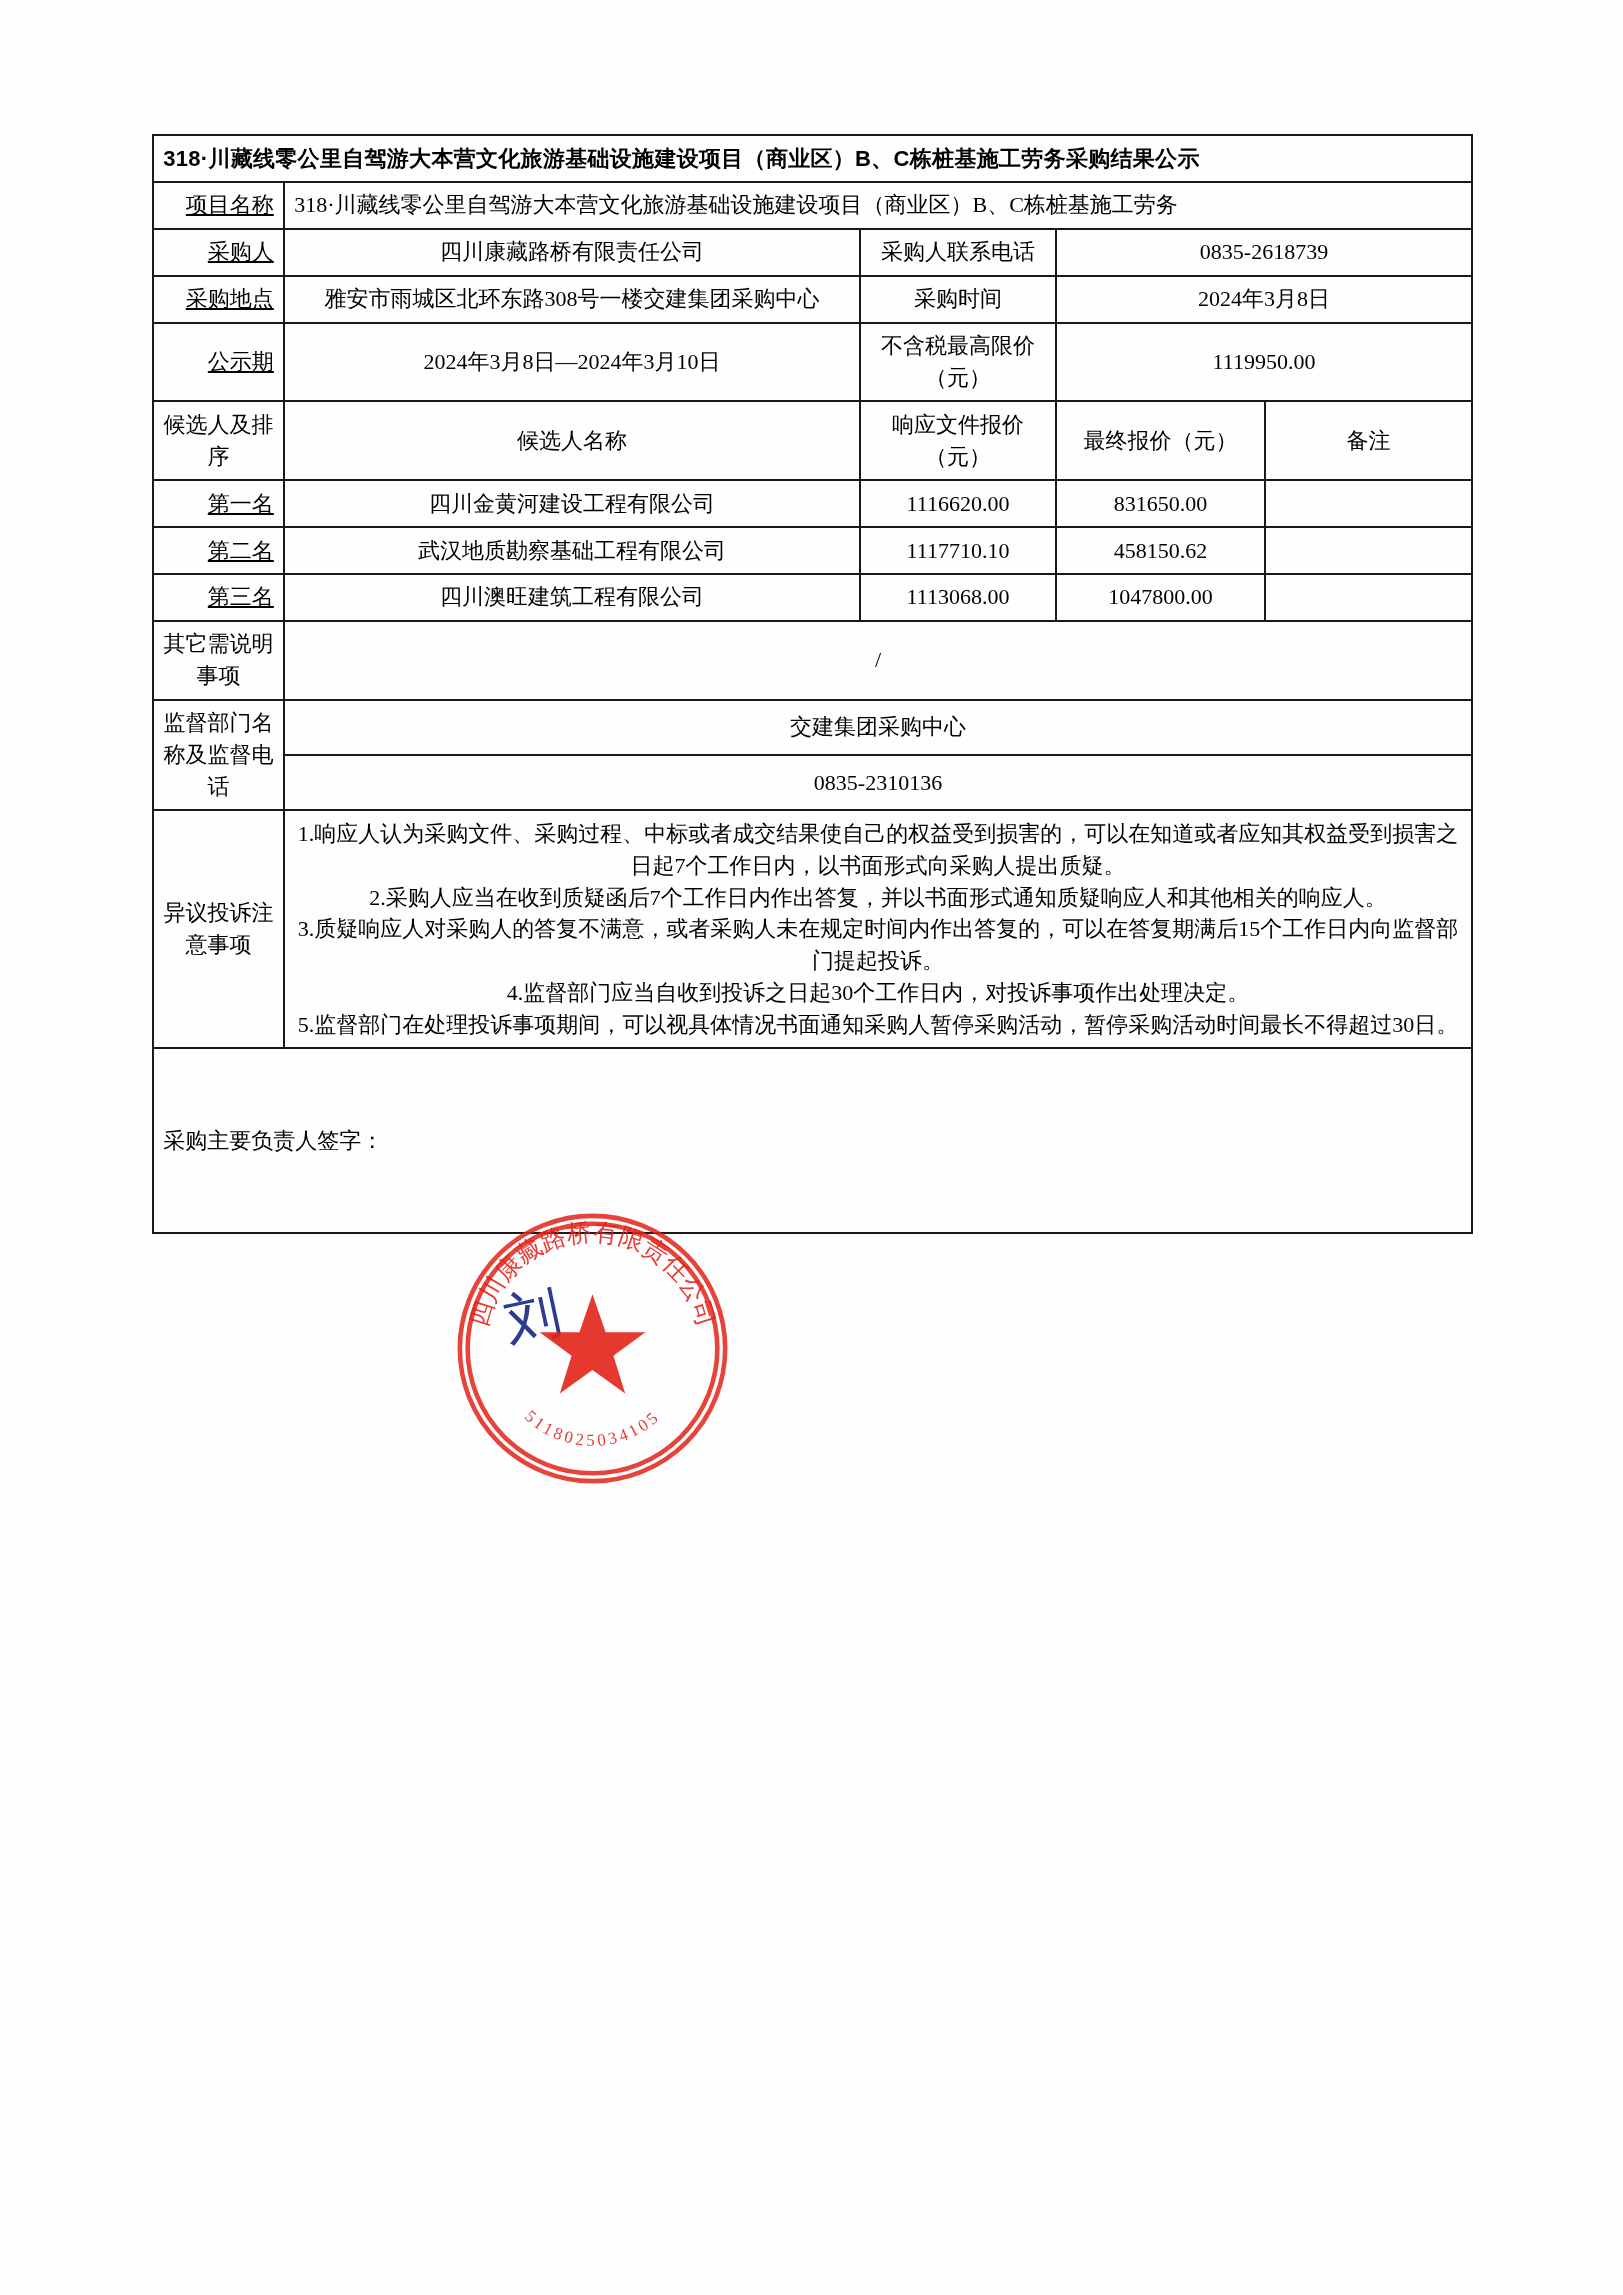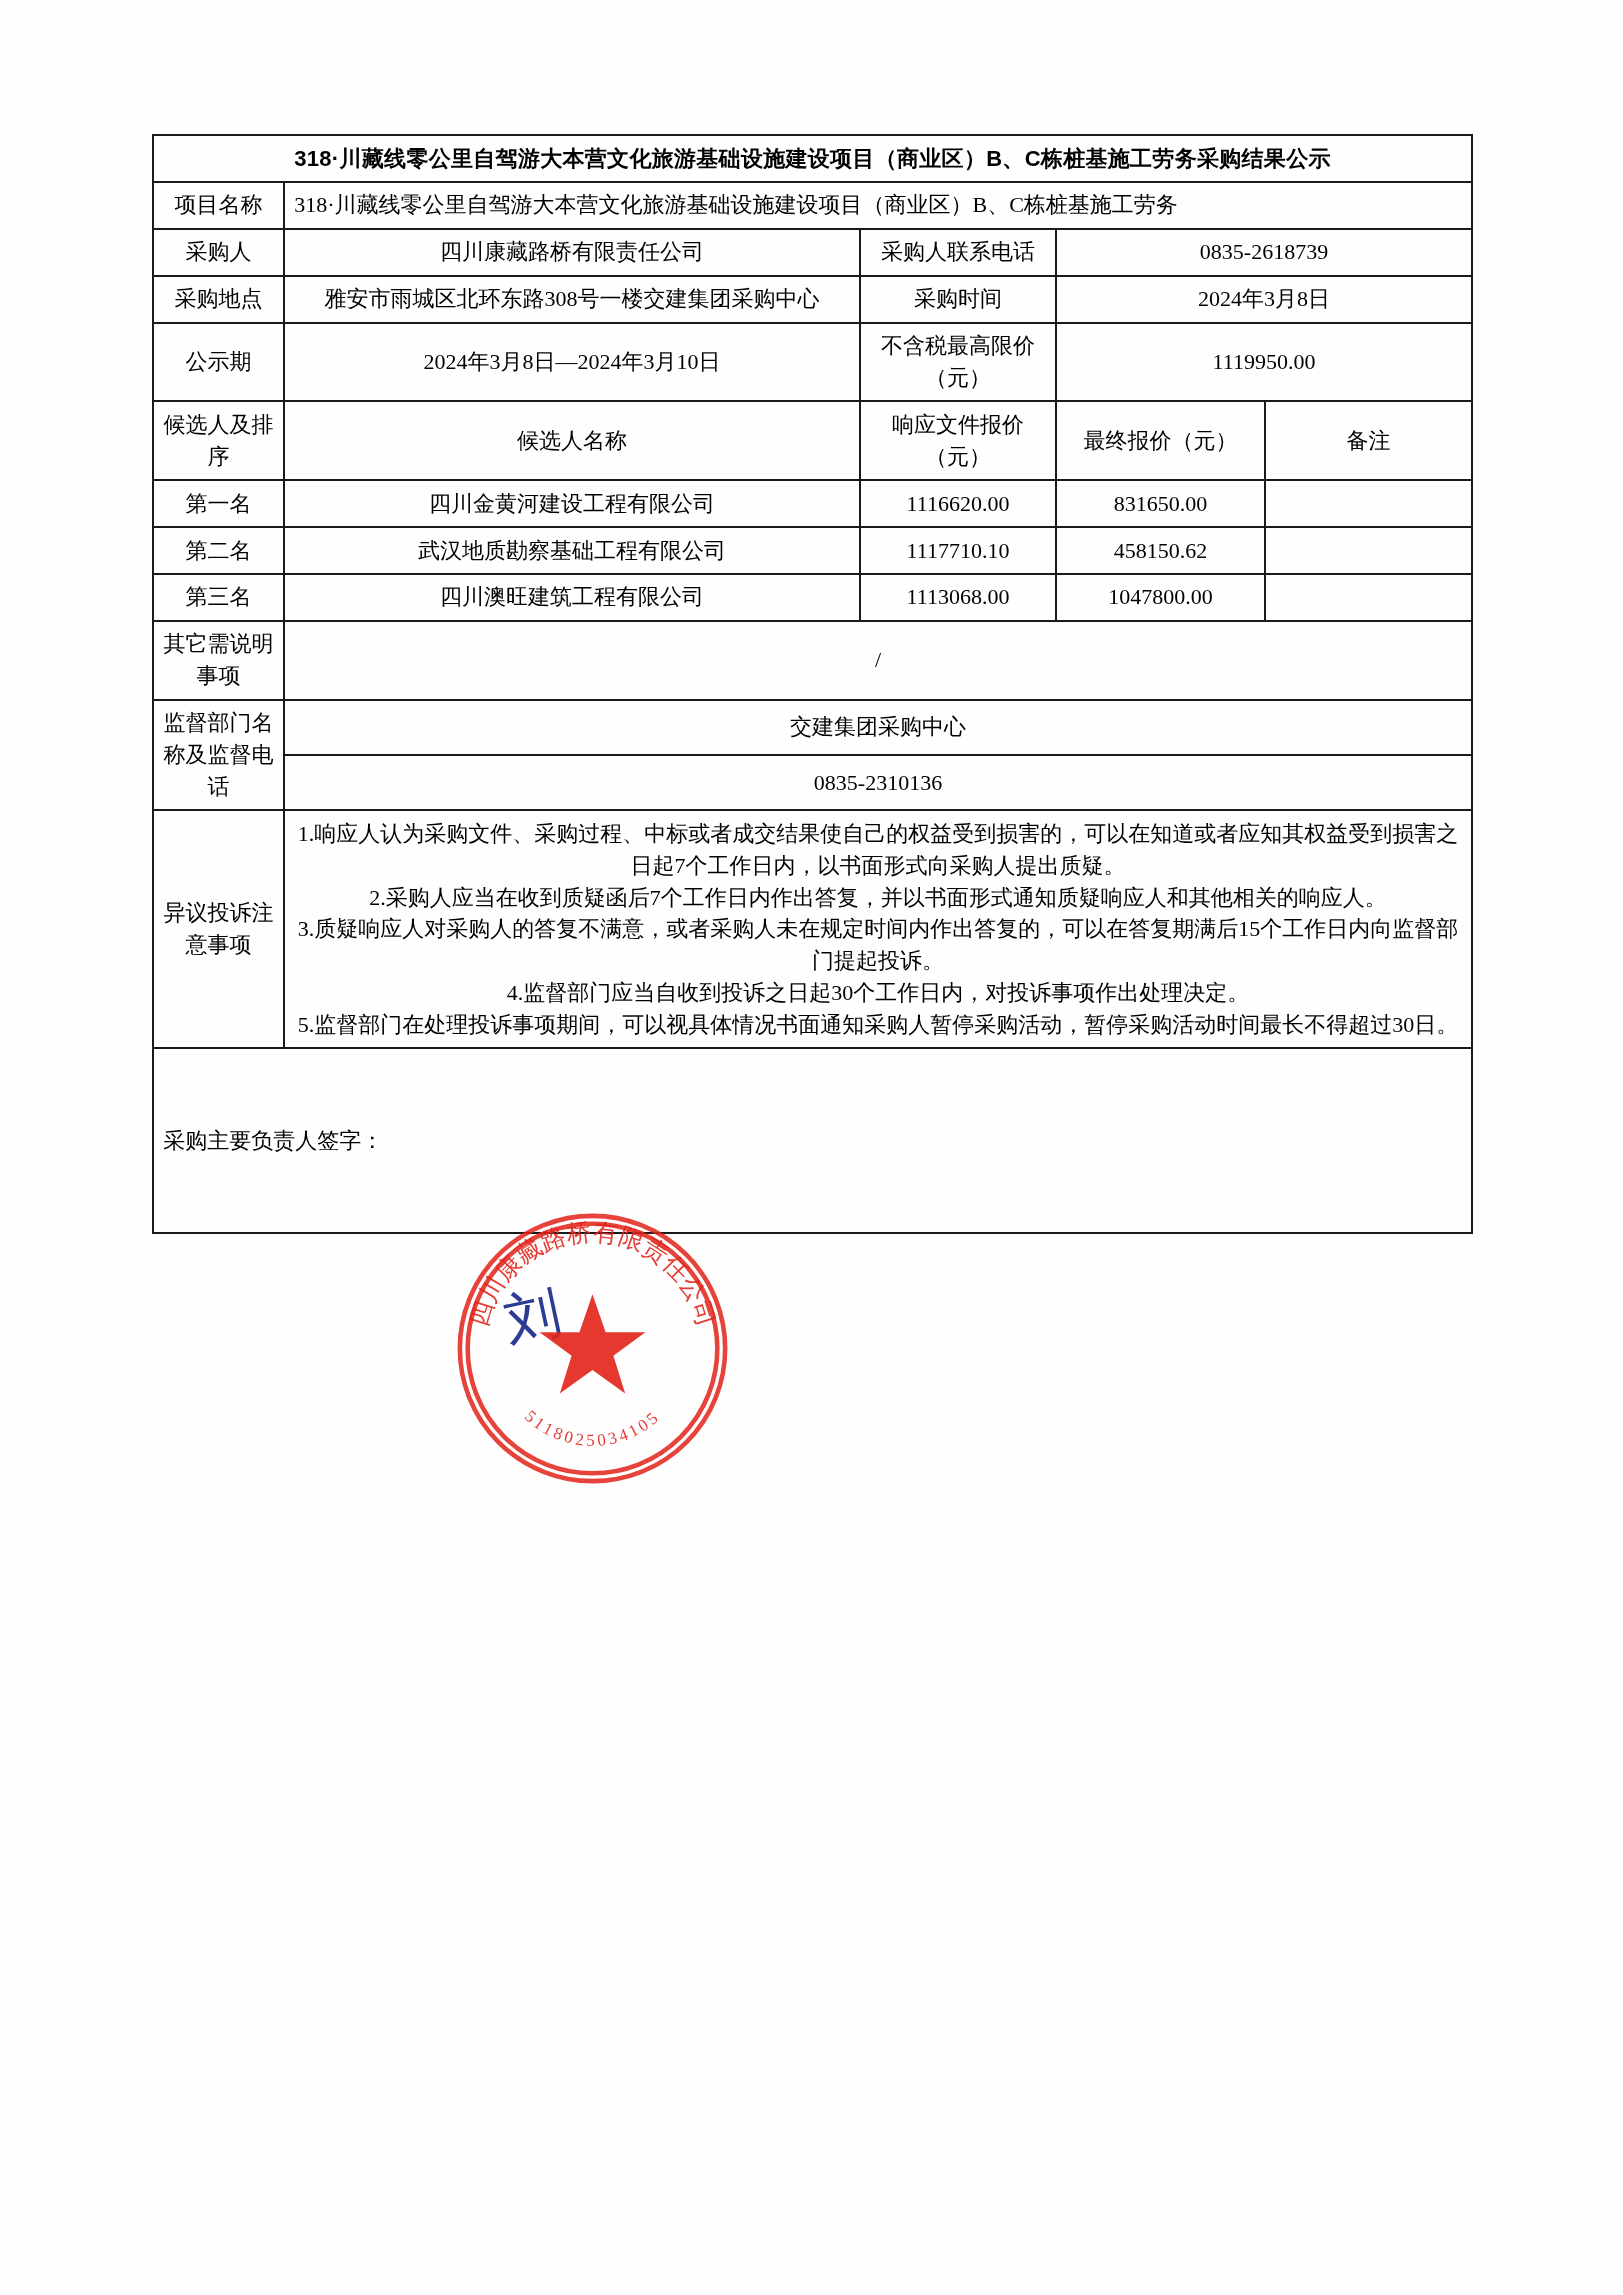--- a/index.html
+++ b/index.html
@@ -34,31 +34,32 @@
     table-layout: fixed;
   }
   table.main td {
     border: 2px solid #1a1a1a;
     vertical-align: middle;
     padding: 6.5px 9.2px;
     font-size: 22px;
     line-height: 1.45;
   }
   .title-cell {
-    text-align: center;
+    text-align: left;
     font-family: "Liberation Sans", "DejaVu Sans", sans-serif;
     font-size: 32px;
     font-weight: 700;
     line-height: 1.3;
     padding: 11.8px 14.4px 13px 14.4px;
     letter-spacing: 0.3px;
   }
   .lbl {
-    text-align: center;
+    text-align: right;
     white-space: nowrap;
+    text-decoration: underline;
   }
   .lbl-wrap {
     text-align: center;
     line-height: 1.4;
   }
   .ctr { text-align: center; }
   .lft { text-align: left; }
   .num { text-align: center; font-family: "Liberation Serif", serif; }
   .tall { height: 63px; padding-left: 10px; }
   .notes {

